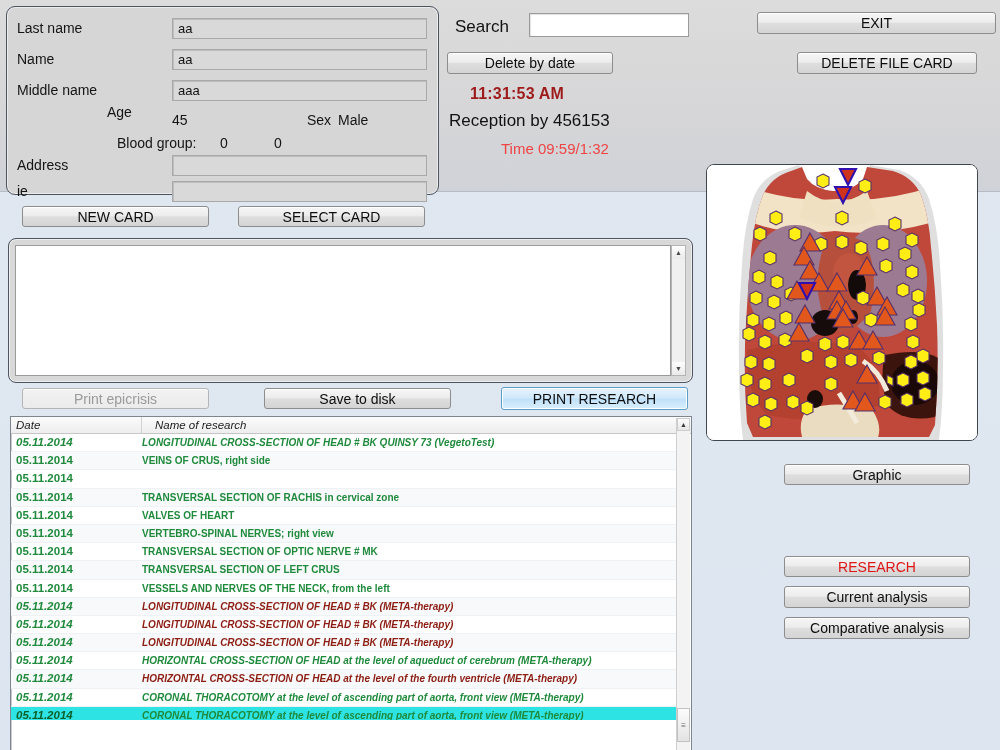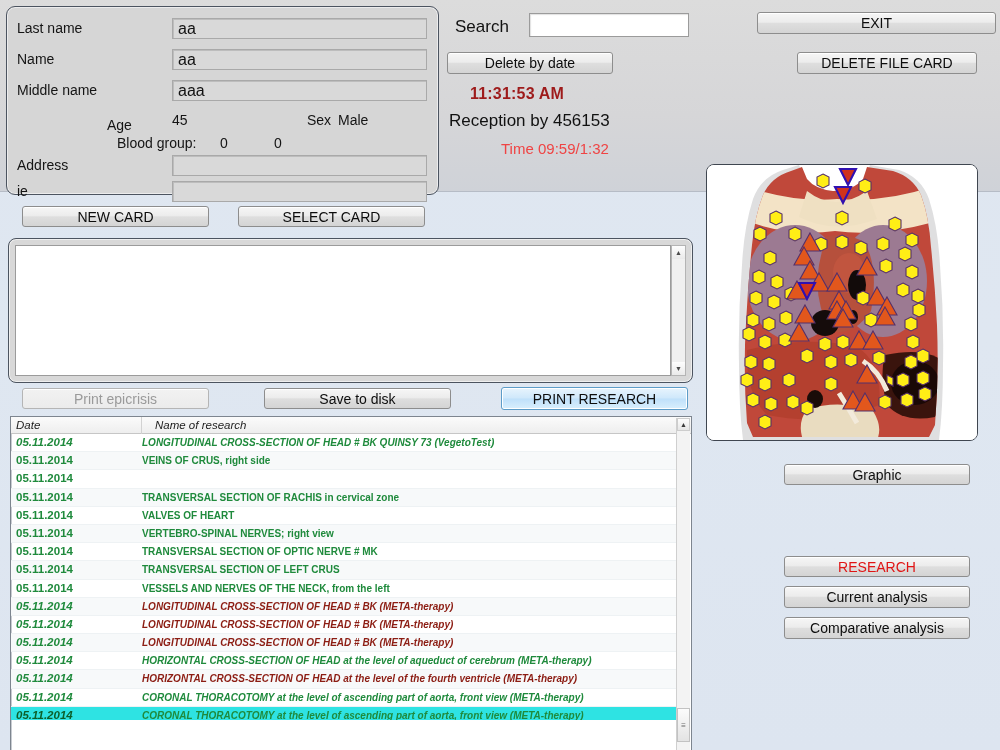--- a/index.html
+++ b/index.html
@@ -31,21 +31,21 @@
   }
   .frm-lbl{
     position:absolute;text-align:left;
     font-size:14px;color:#141414;line-height:21px;white-space:nowrap;
   }
   .frm-inp{
     position:absolute;height:21px;
     background:#d9d9d9;
     border:1px solid #a9a9a9;
     box-shadow:inset 1px 1px 0 #bdbdbd;
-    font-size:16px;color:#111;line-height:19px;
+    font-size:13px;color:#111;line-height:19px;
     padding-left:5px;box-sizing:border-box;
     overflow:hidden;white-space:nowrap;
   }
   .frm-txt{
     position:absolute;font-size:14px;color:#141414;line-height:21px;white-space:nowrap;
   }
 
   
   .btn{
     position:absolute;box-sizing:border-box;
@@ -173,21 +173,21 @@
 
     <div class="frm-lbl" style="left:10px;top:11px;width:150px;">Last name</div>
     <div class="frm-inp" style="left:165px;top:11px;width:255px;">aa</div>
 
     <div class="frm-lbl" style="left:10px;top:42px;width:150px;">Name</div>
     <div class="frm-inp" style="left:165px;top:42px;width:255px;">aa</div>
 
     <div class="frm-lbl" style="left:10px;top:73px;width:150px;">Middle name</div>
     <div class="frm-inp" style="left:165px;top:73px;width:255px;">aaa</div>
 
-    <div class="frm-txt" style="left:100px;top:108px;">Age</div>
+    <div class="frm-txt" style="left:100px;top:95px;">Age</div>
     <div class="frm-txt" style="left:165px;top:103px;">45</div>
     <div class="frm-txt" style="left:300px;top:103px;">Sex</div>
     <div class="frm-txt" style="left:331px;top:103px;">Male</div>
 
     <div class="frm-txt" style="left:110px;top:126px;">Blood group:</div>
     <div class="frm-txt" style="left:213px;top:126px;">0</div>
     <div class="frm-txt" style="left:267px;top:126px;">0</div>
 
     <div class="frm-lbl" style="left:10px;top:148px;width:150px;">Address</div>
     <div class="frm-inp" style="left:165px;top:148px;width:255px;"></div>

